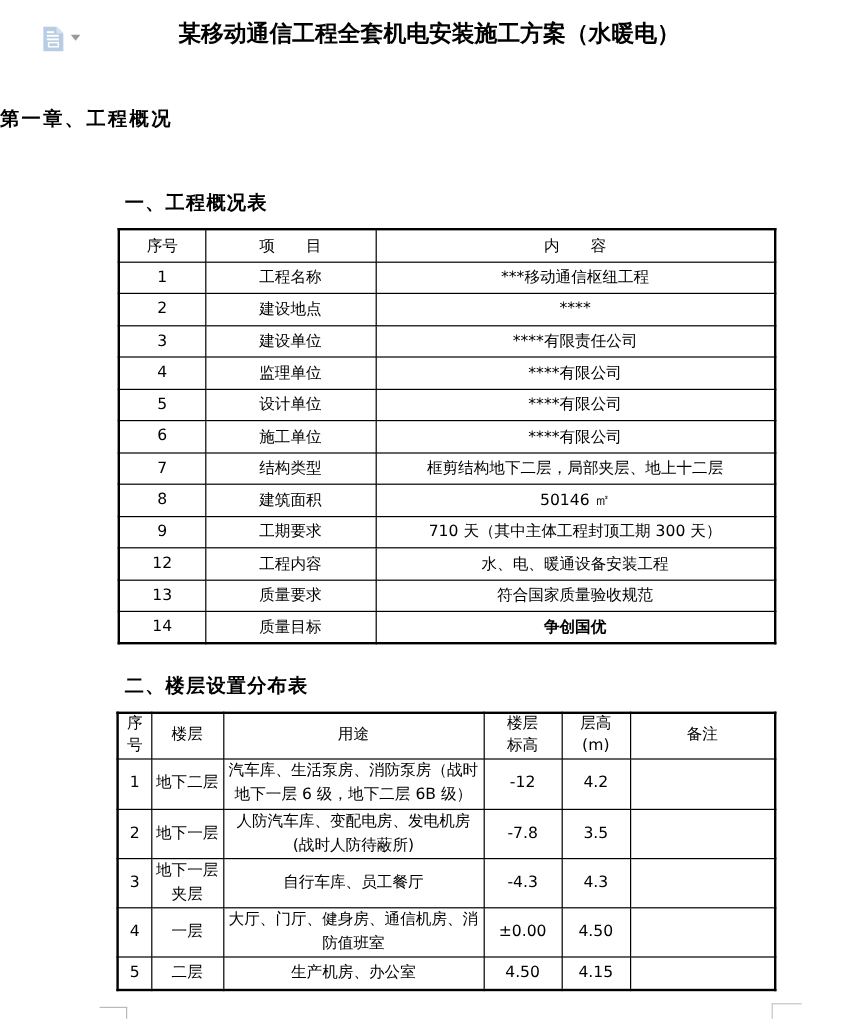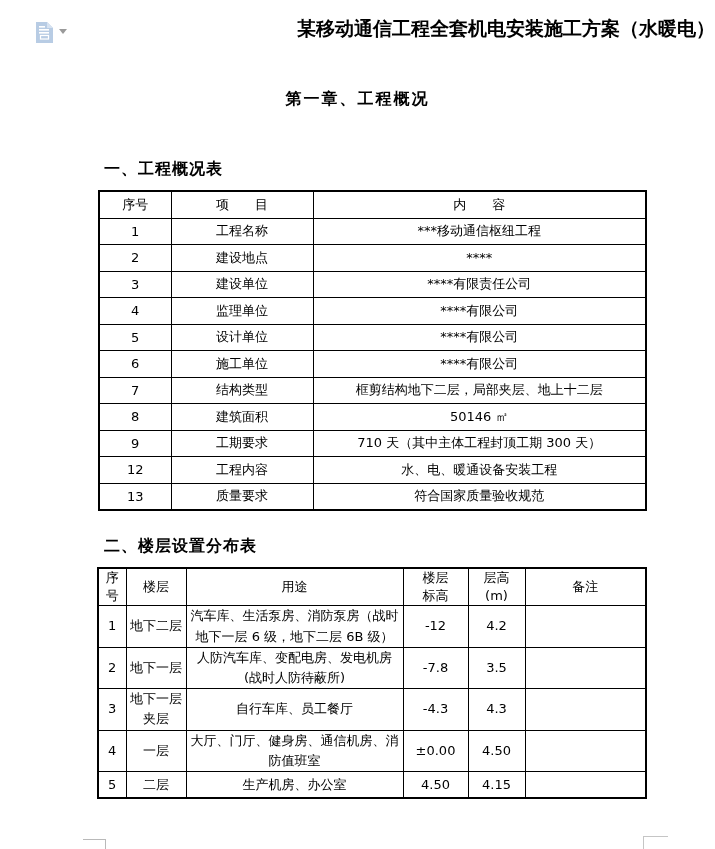--- a/index.html
+++ b/index.html
@@ -25,28 +25,28 @@
     left: 59px;
     top: 29px;
     width: 0; height: 0;
     border-left: 4px solid transparent;
     border-right: 4px solid transparent;
     border-top: 5px solid #9a9a9a;
   }
   .doc-title {
     margin: 0;
     padding-top: 17px;
-    text-align: right;
+    text-align: center;
     font-size: 19px;
     font-weight: bold;
     line-height: 22px;
   }
   .chapter-heading {
     margin: 50px 0 0 0;
-    text-align: center;
+    text-align: left;
     font-size: 16px;
     font-weight: bold;
     letter-spacing: 2px;
   }
   .section-heading {
     margin: 49px 0 0 104px;
     font-size: 16px;
     font-weight: bold;
     letter-spacing: 1px;
   }
@@ -186,20 +186,25 @@
       <tr>
         <td>12</td>
         <td>工程内容</td>
         <td>水、电、暖通设备安装工程</td>
       </tr>
       <tr>
         <td>13</td>
         <td>质量要求</td>
         <td>符合国家质量验收规范</td>
       </tr>
+      <tr>
+        <td>14</td>
+        <td>质量目标</td>
+        <td class="bold">争创国优</td>
+      </tr>
     </tbody>
   </table>
 
 <h3 class="section-heading second">二、楼层设置分布表</h3>
 
 <table class="t2">
   <colgroup>
     <col style="width:28px">
     <col style="width:60px">
     <col style="width:217px">

